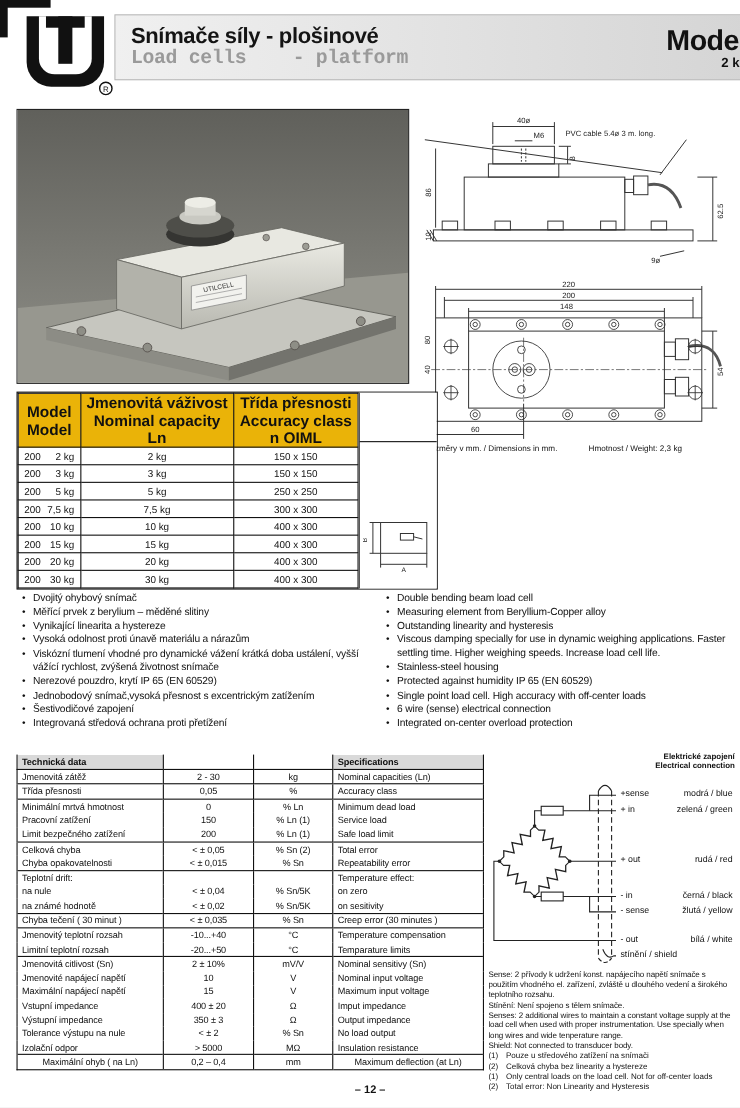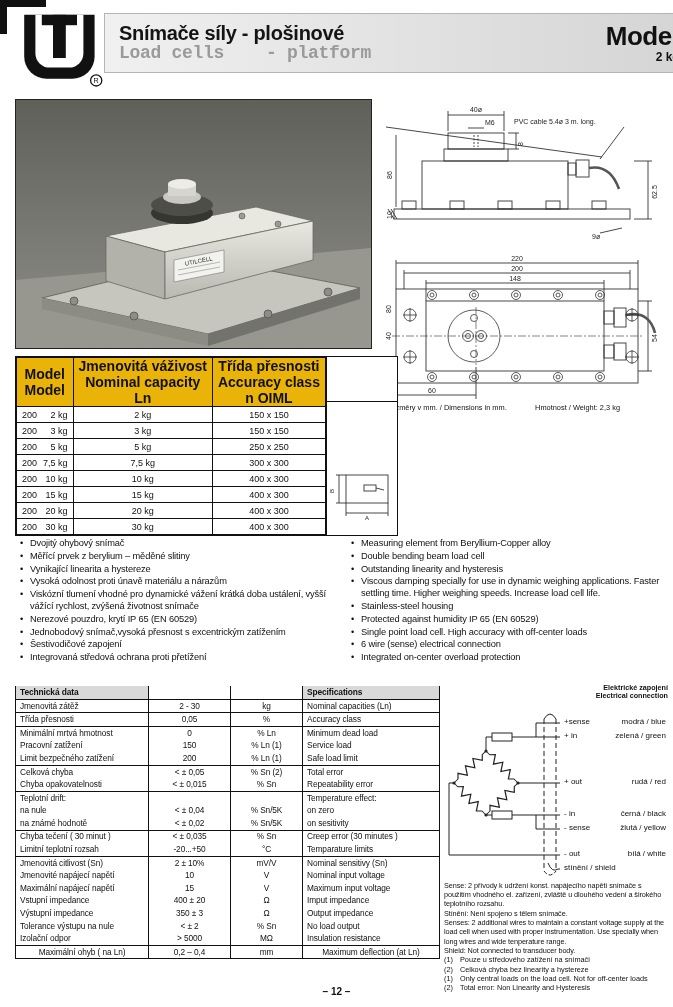--- a/index.html
+++ b/index.html
@@ -416,22 +416,22 @@
       <li>Vynikající linearita a hystereze</li>
       <li>Vysoká odolnost proti únavě materiálu a nárazům</li>
       <li>Viskózní tlumení vhodné pro dynamické vážení krátká doba ustálení, vyšší vážící rychlost, zvýšená  životnost snímače</li>
       <li>Nerezové pouzdro, krytí IP 65 (EN 60529)</li>
       <li>Jednobodový snímač,vysoká přesnost s excentrickým zatížením</li>
       <li>Šestivodičové zapojení</li>
       <li>Integrovaná středová ochrana proti přetížení</li>
     </ul>
   <ul class="features f-en">
 
-  <li>Measuring element from Beryllium-Copper alloy</li>
-      <li>Double bending beam load cell</li>
+  <li>Double bending beam load cell</li>
+      <li>Measuring element from Beryllium-Copper alloy</li>
       <li>Outstanding linearity and hysteresis</li>
       <li>Viscous damping specially for use in dynamic weighing applications. Faster settling time. Higher weighing speeds. Increase load cell life.</li>
       <li>Stainless-steel housing</li>
       <li>Protected against humidity IP 65 (EN 60529)</li>
       <li>Single point load cell. High accuracy with off-center loads</li>
       <li>6 wire (sense) electrical connection</li>
       <li>Integrated on-center overload protection</li>
     </ul>
 
   <table class="spec">
@@ -510,20 +510,26 @@
           <td class="val">&lt; ± 0,02</td>
           <td class="unit">% Sn/5K</td>
           <td class="en">on sesitivity</td>
         </tr>
         <tr class="group-start">
           <td class="cs">Chyba tečení ( 30 minut )</td>
           <td class="val">&lt; ± 0,035</td>
           <td class="unit">% Sn</td>
           <td class="en">Creep error (30 minutes )</td>
         </tr>
+        <tr class="group-start">
+          <td class="cs">Jmenovitý teplotní rozsah</td>
+          <td class="val">-10...+40</td>
+          <td class="unit">°C</td>
+          <td class="en">Temperature compensation</td>
+        </tr>
         <tr>
           <td class="cs">Limitní teplotní rozsah</td>
           <td class="val">-20...+50</td>
           <td class="unit">°C</td>
           <td class="en">Temparature limits</td>
         </tr>
         <tr class="group-start">
           <td class="cs">Jmenovitá citlivost (Sn)</td>
           <td class="val">2 ± 10%</td>
           <td class="unit">mV/V</td>

